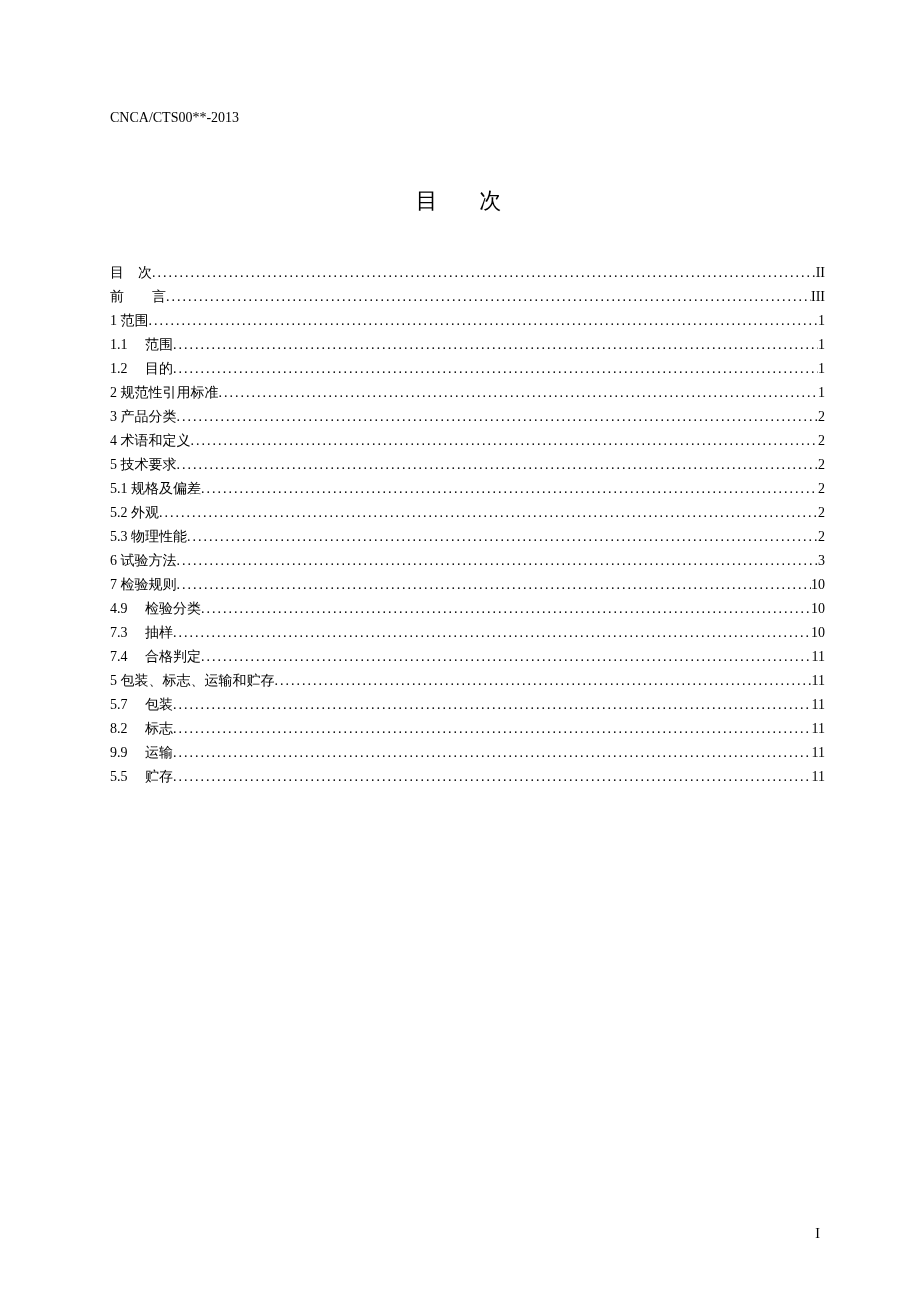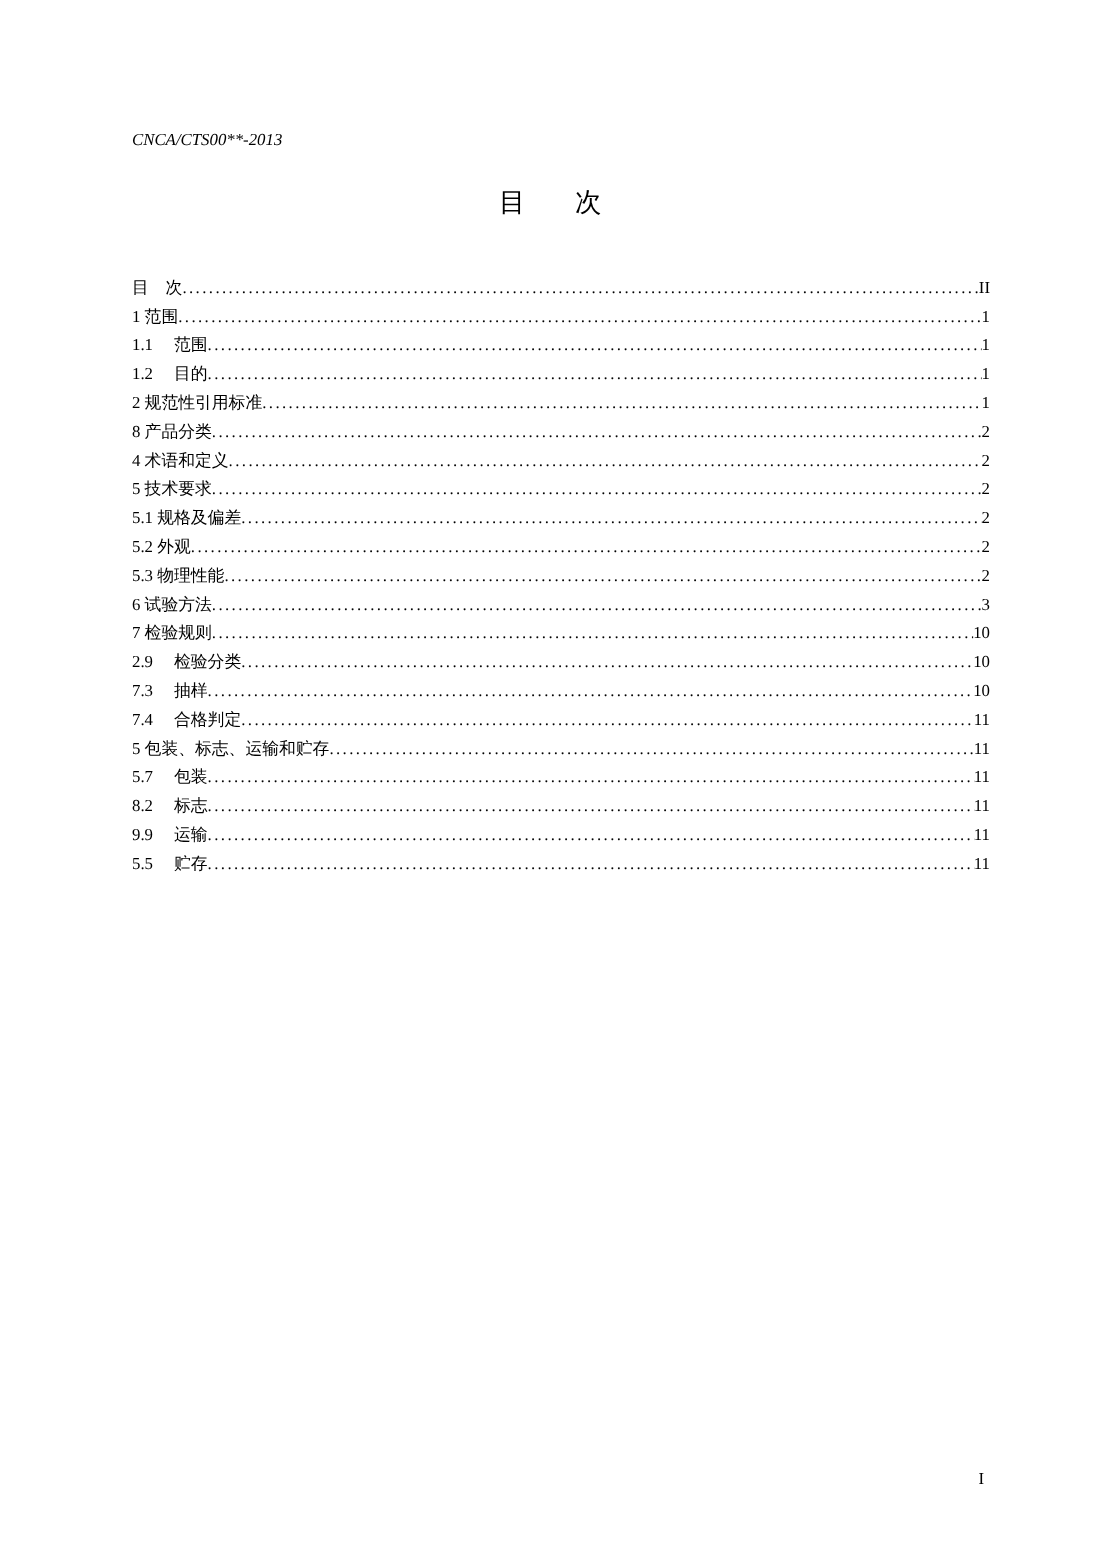--- a/index.html
+++ b/index.html
@@ -16,23 +16,22 @@
     }
     .page {
       padding: 110px 95px 60px 110px;
       width: 100%;
       height: 100%;
       position: relative;
     }
     .header-code {
       font-size: 14px;
       color: #000;
-      margin-bottom: 28px;
+      margin-bottom: 60px;
       font-family: "Times New Roman", "SimSun", serif;
-      font-style: italic;
     }
     .title {
       text-align: center;
       font-size: 22px;
       font-weight: normal;
       color: #000;
       letter-spacing: 18px;
       margin-bottom: 45px;
       font-family: "SimSun", "宋体", serif;
     }
@@ -82,41 +81,46 @@
 <div class="page">
   <div class="header-code">CNCA/CTS00**-2013</div>
   <div class="title">目 次</div>
   <div class="toc-container" id="toc-root">
       <div class="toc-entry">
         <span class="toc-label">目　次</span>
         <span class="toc-dots"></span>
         <span class="toc-page">II</span>
       </div>
       <div class="toc-entry">
+        <span class="toc-label">前　　言</span>
+        <span class="toc-dots"></span>
+        <span class="toc-page">III</span>
+      </div>
+      <div class="toc-entry">
         <span class="toc-label">1 范围</span>
         <span class="toc-dots"></span>
         <span class="toc-page">1</span>
       </div>
       <div class="toc-entry">
         <span class="toc-label">1.1　 范围</span>
         <span class="toc-dots"></span>
         <span class="toc-page">1</span>
       </div>
       <div class="toc-entry">
         <span class="toc-label">1.2　 目的</span>
         <span class="toc-dots"></span>
         <span class="toc-page">1</span>
       </div>
       <div class="toc-entry">
         <span class="toc-label">2 规范性引用标准</span>
         <span class="toc-dots"></span>
         <span class="toc-page">1</span>
       </div>
       <div class="toc-entry">
-        <span class="toc-label">8 产品分类</span>
+        <span class="toc-label">3 产品分类</span>
         <span class="toc-dots"></span>
         <span class="toc-page">2</span>
       </div>
       <div class="toc-entry">
         <span class="toc-label">4 术语和定义</span>
         <span class="toc-dots"></span>
         <span class="toc-page">2</span>
       </div>
       <div class="toc-entry">
         <span class="toc-label">5 技术要求</span>
@@ -142,21 +146,21 @@
         <span class="toc-label">6 试验方法</span>
         <span class="toc-dots"></span>
         <span class="toc-page">3</span>
       </div>
       <div class="toc-entry">
         <span class="toc-label">7 检验规则</span>
         <span class="toc-dots"></span>
         <span class="toc-page">10</span>
       </div>
       <div class="toc-entry">
-        <span class="toc-label">2.9　 检验分类</span>
+        <span class="toc-label">4.9　 检验分类</span>
         <span class="toc-dots"></span>
         <span class="toc-page">10</span>
       </div>
       <div class="toc-entry">
         <span class="toc-label">7.3　 抽样</span>
         <span class="toc-dots"></span>
         <span class="toc-page">10</span>
       </div>
       <div class="toc-entry">
         <span class="toc-label">7.4　 合格判定</span>

